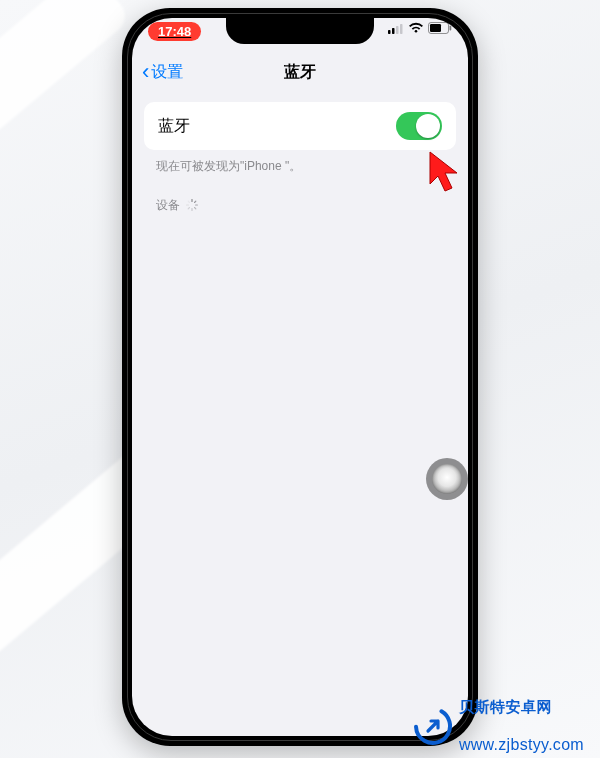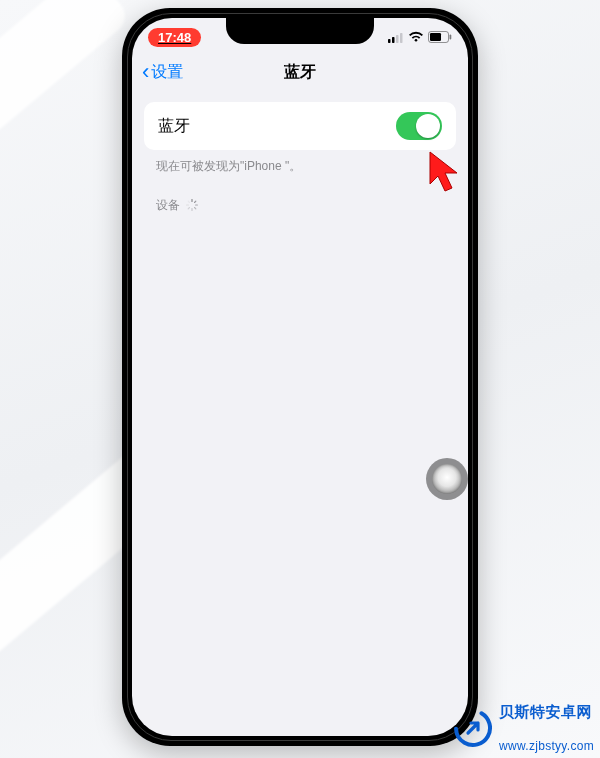--- a/index.html
+++ b/index.html
@@ -71,21 +71,21 @@
     z-index: 50;
   }
 
   
   .status-bar {
     position: relative;
     height: 30px;
     padding: 4px 16px 0 16px;
     display: flex;
     justify-content: space-between;
-    align-items: center;
+    align-items: flex-start;
     z-index: 40;
     text-decoration: underline;
   }
   .time-pill {
     background: #ff3b30;
     color: #fff;
     font-size: 13px;
     font-weight: 600;
     padding: 2px 10px;
     border-radius: 12px;
@@ -220,21 +220,21 @@
     width: 30px;
     height: 30px;
     border-radius: 15px;
     background: radial-gradient(circle at 50% 45%, #fff 0%, #e6e6e6 40%, #9a9a9a 75%, #555 100%);
     box-shadow: inset 0 0 3px rgba(0,0,0,0.4);
   }
 
   
   .watermark {
     position: absolute;
-    right: 6px;
+    right: 16px;
     bottom: 4px;
     display: flex;
     align-items: center;
     gap: 6px;
     z-index: 300;
   }
   .wm-icon {
     width: 40px;
     height: 40px;
   }
@@ -243,21 +243,21 @@
     flex-direction: column;
     line-height: 1.15;
   }
   .wm-main {
     font-size: 15px;
     font-weight: 700;
     color: #0a5dcf;
     letter-spacing: 0.5px;
   }
   .wm-sub {
-    font-size: 12px;
+    font-size: 16px;
     color: #0a5dcf;
     letter-spacing: 0.3px;
     margin-top: 20px;
   }
 </style>
 </head>
 <body>
 
 <div class="page-bg">
   <div class="bg-shape1"></div>

